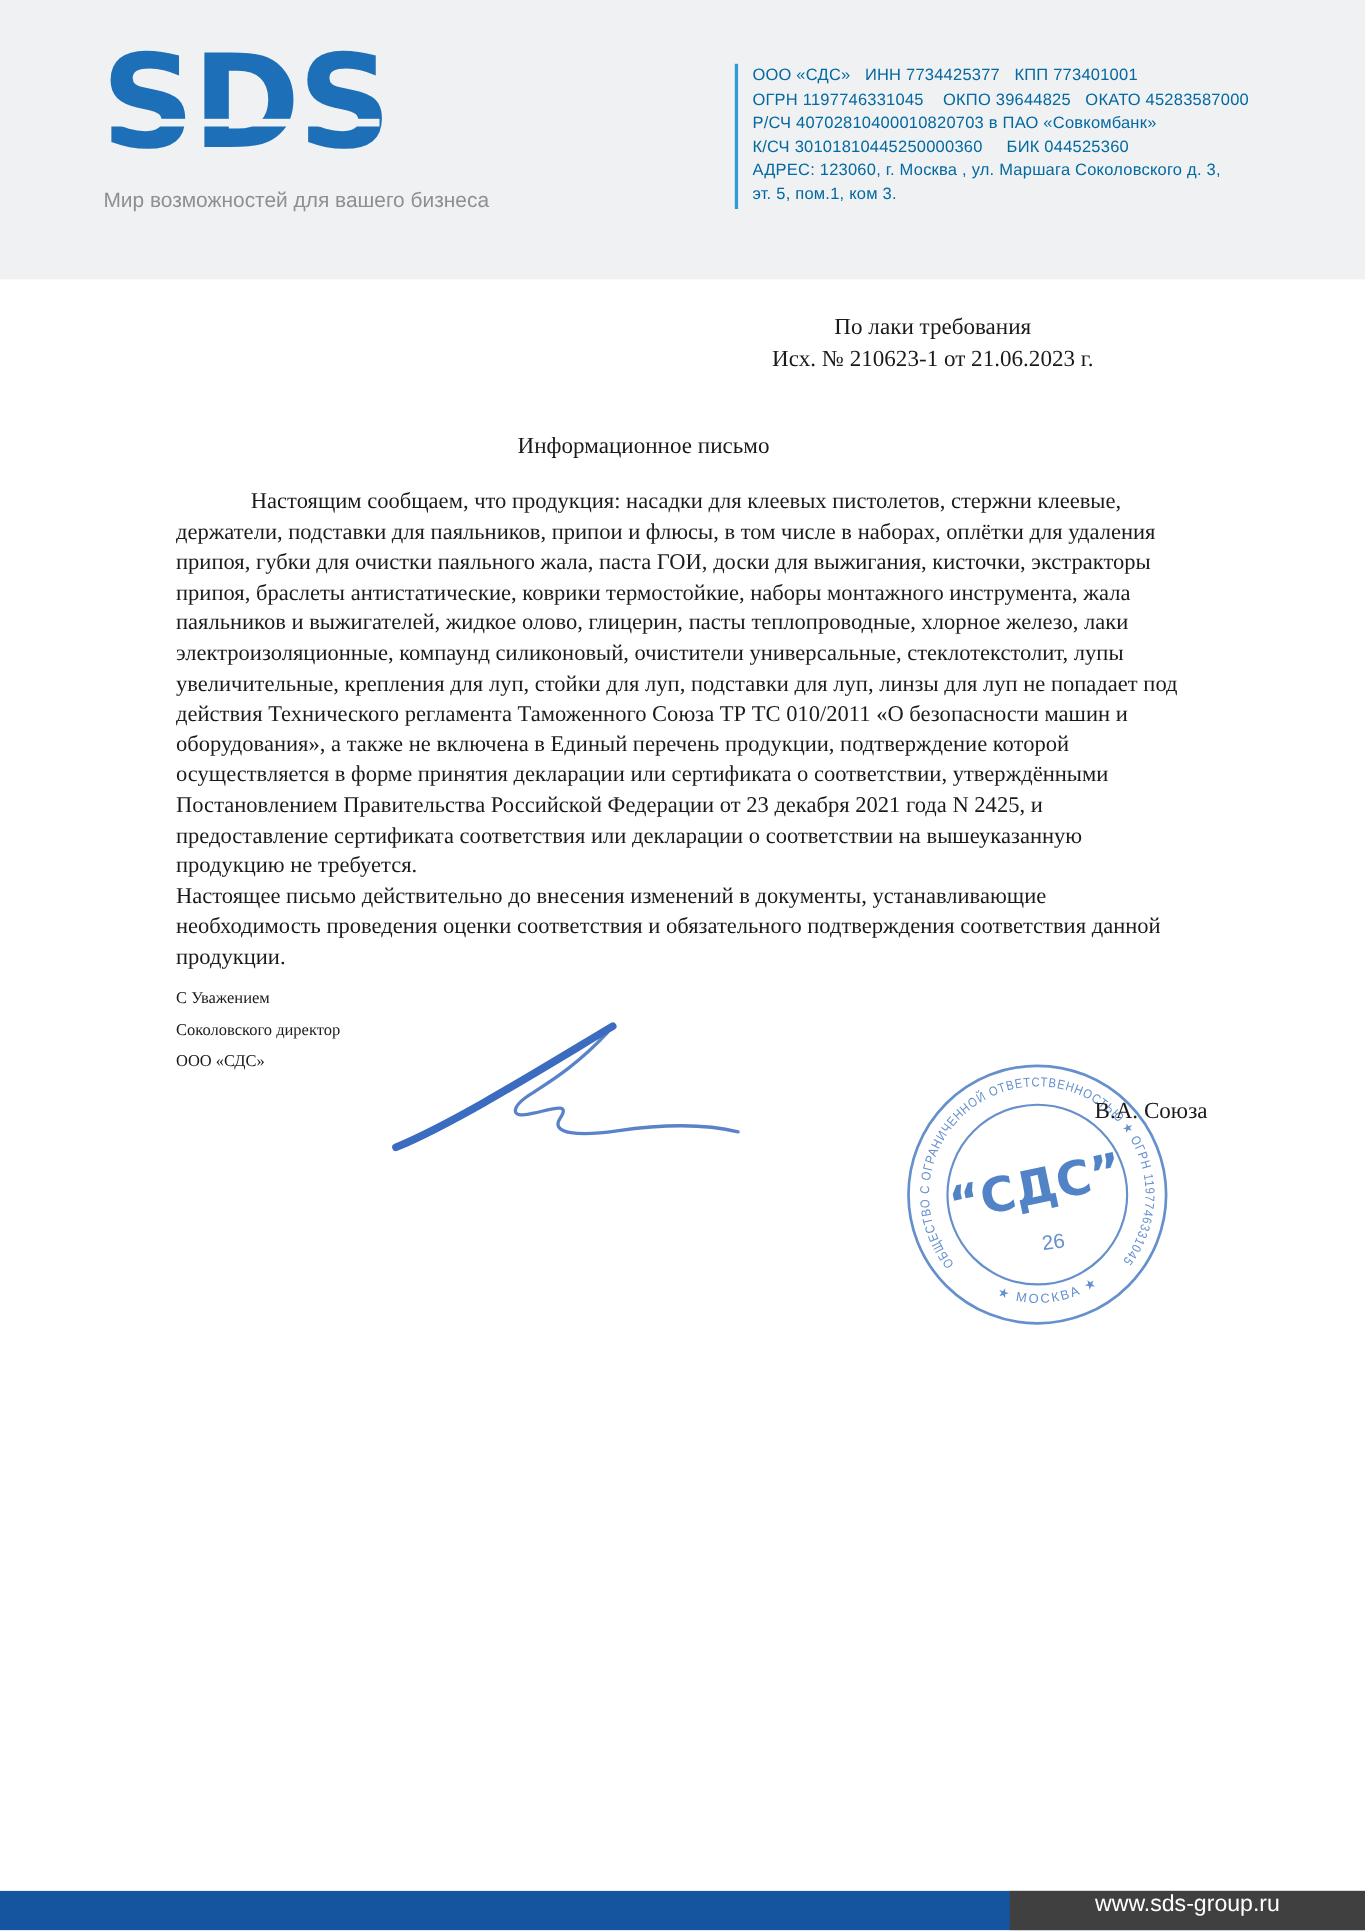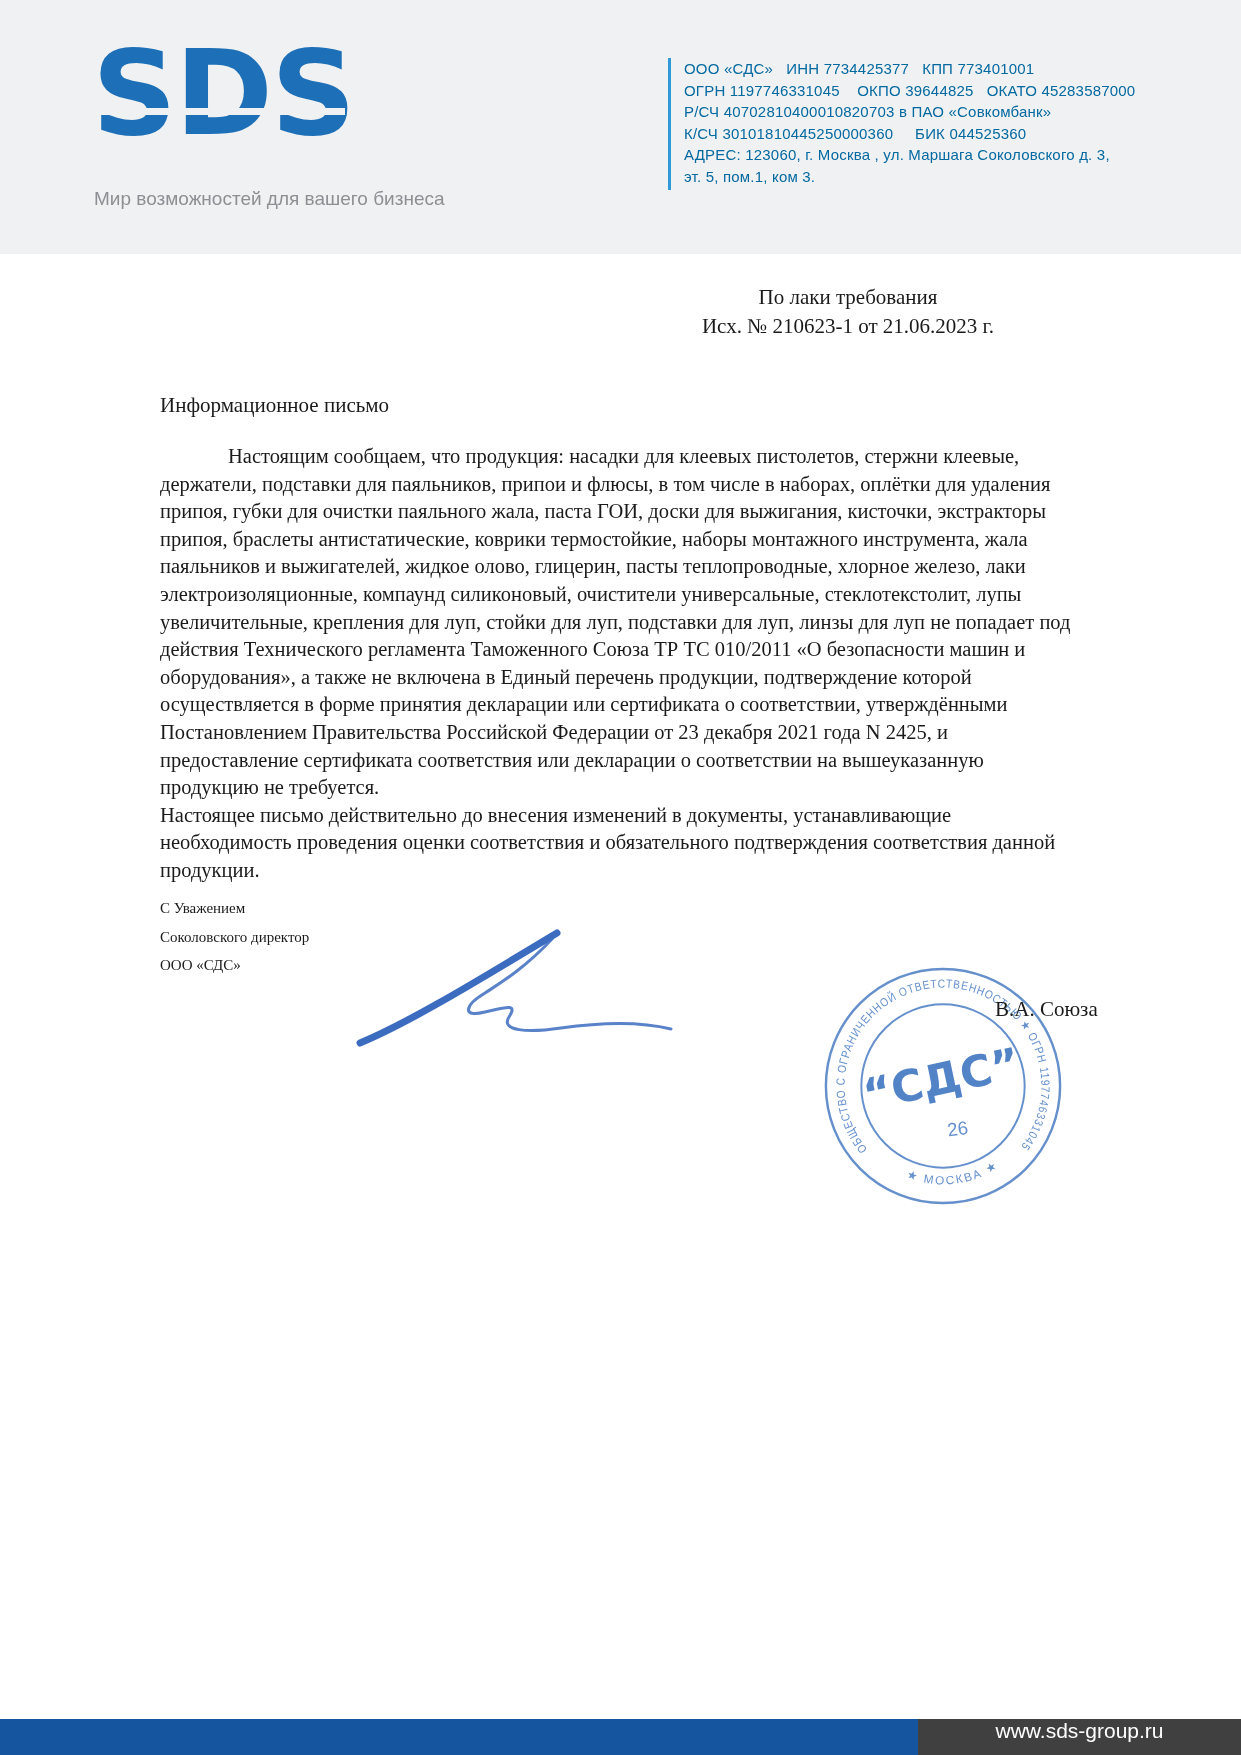--- a/index.html
+++ b/index.html
@@ -22,21 +22,21 @@
     font-weight:bold;
     font-size:118px;line-height:118px;
     letter-spacing:-2px;
     color:#1d70b7;
   }
   .logo-stripe{
     position:absolute;left:90px;top:108px;width:255px;height:7px;
     background:#f0f1f2;
   }
   .tagline{
-    position:absolute;left:94px;top:188px;
+    position:absolute;left:94px;top:172px;
     font-family:"Liberation Sans", sans-serif;
     font-size:19px;color:#8c9094;
   }
   .header-divider{
     position:absolute;left:668px;top:58px;width:3px;height:132px;
     background:#2f9ad8;
   }
   .company-details{
     position:absolute;left:684px;top:58px;width:540px;
     font-family:"Liberation Sans", sans-serif;
@@ -46,21 +46,21 @@
   .detail-line{white-space:pre;}
   
   .ref-block{
     position:absolute;top:283px;right:233px;width:320px;
     text-align:center;
     font-size:21px;line-height:29px;
   }
   
   .letter-title{
     position:absolute;left:160px;top:393px;width:850px;
-    text-align:left;font-size:21px;
+    text-align:center;font-size:21px;
   }
   .letter-body{
     position:absolute;left:160px;top:443px;width:922px;
     font-size:20.5px;line-height:27.6px;
     text-align:left;
   }
   .letter-body .p1{text-indent:68px;}
   .letter-body .p2{text-indent:0;}
   
   .sign-block{

